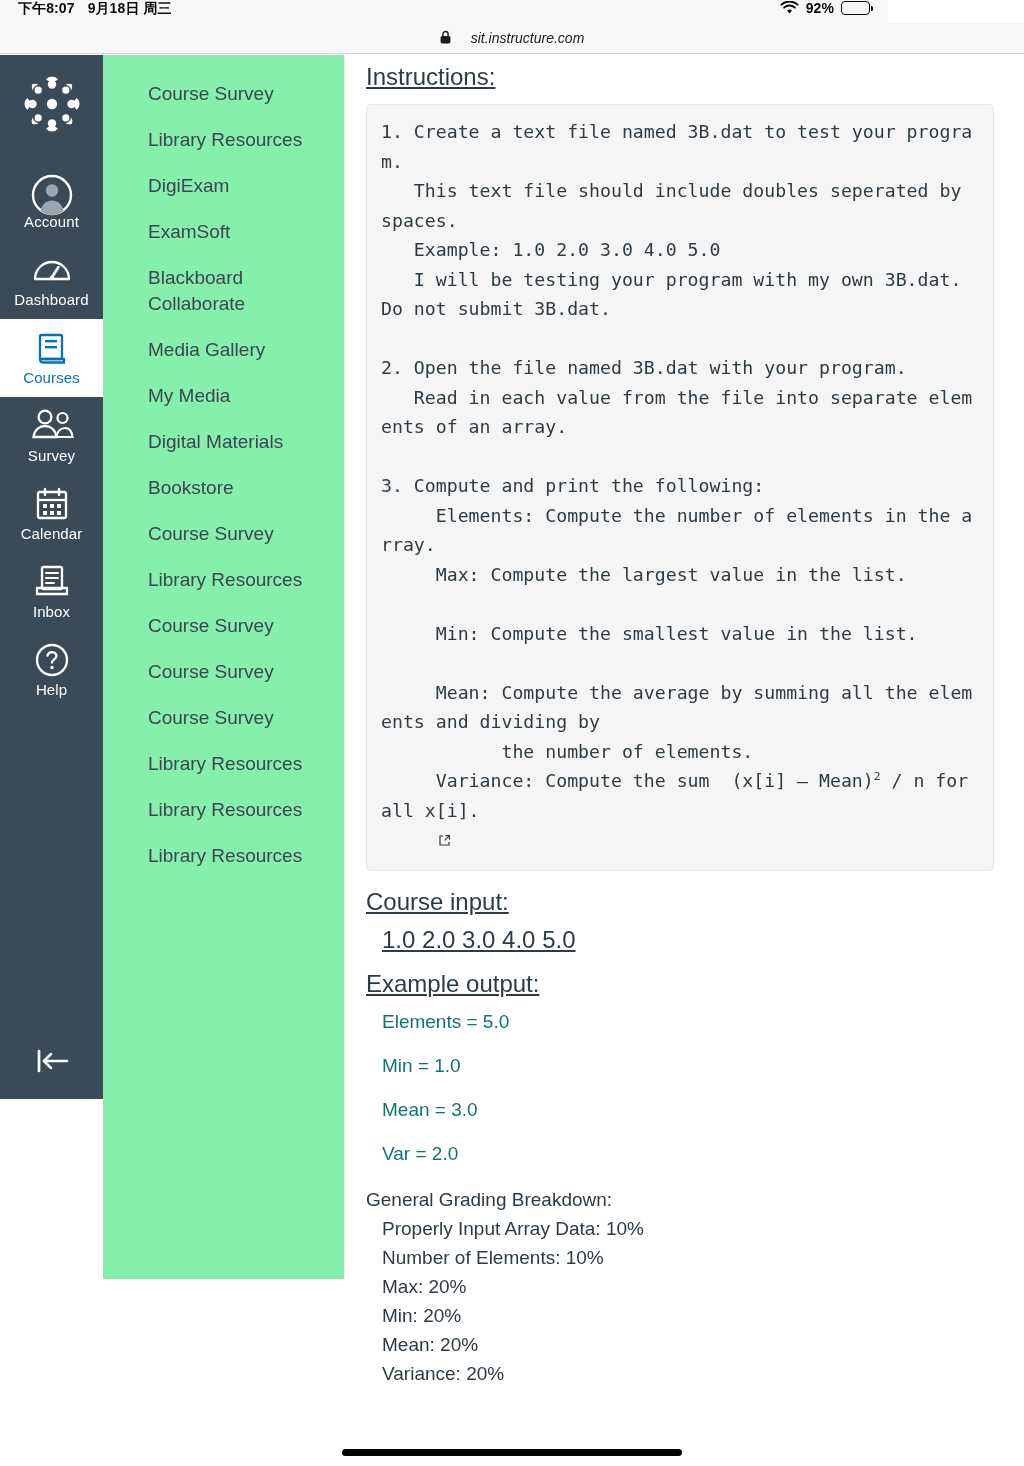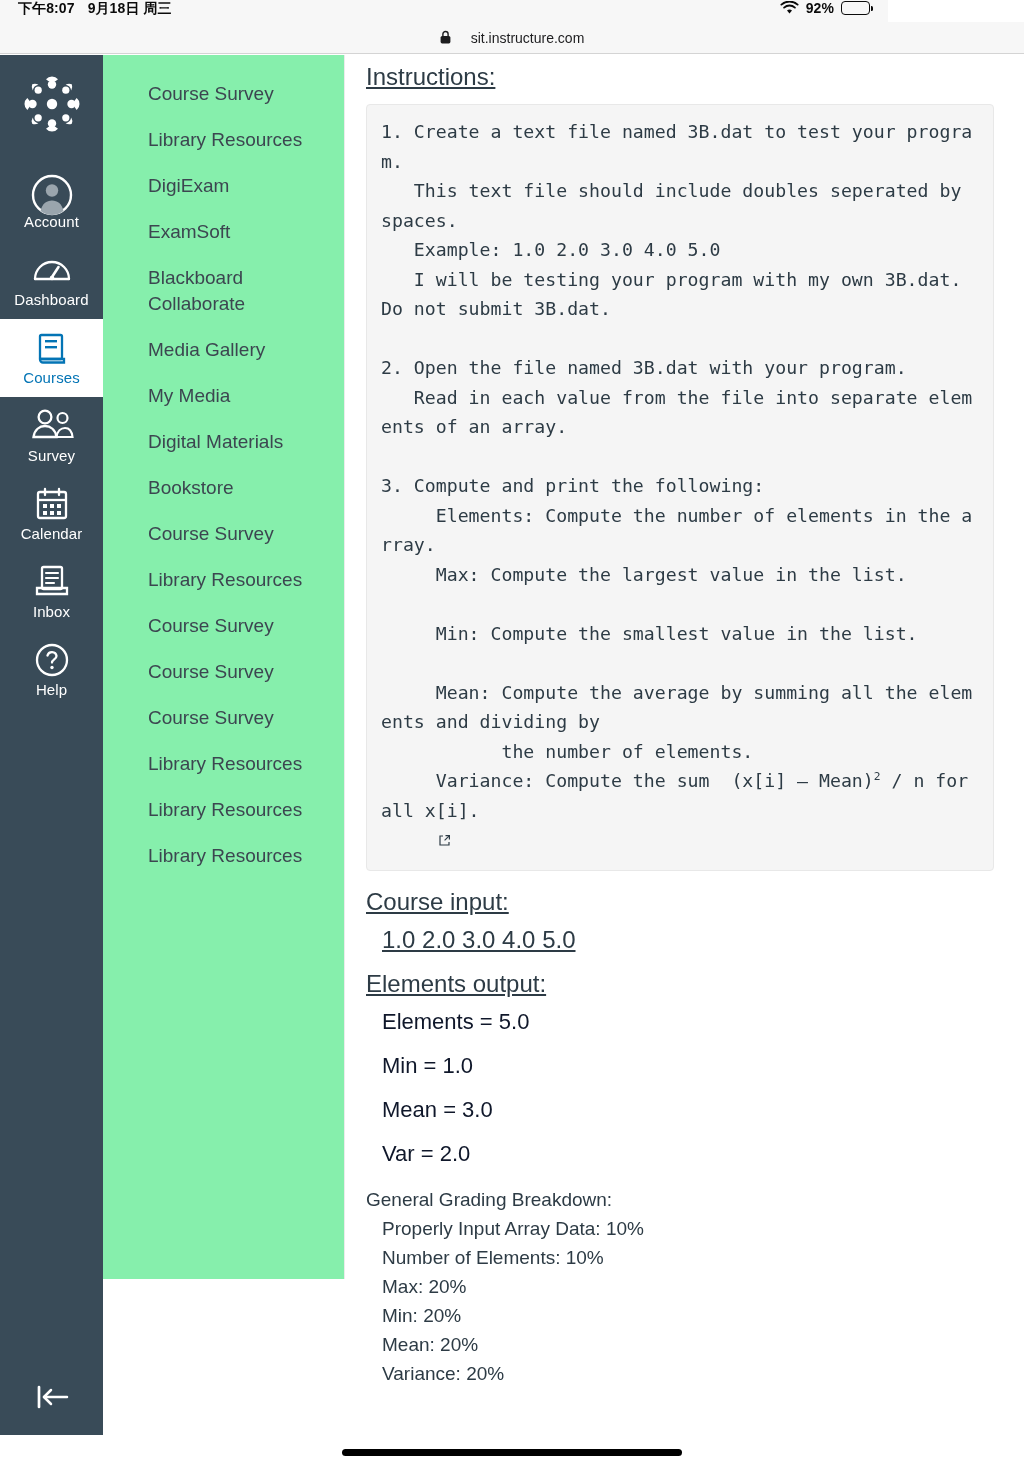--- a/index.html
+++ b/index.html
@@ -38,28 +38,28 @@
   .batt-fill { height: 100%; background: #0b0b0b; border-radius: 1.5px; }
 
   
   #url-bar {
     position: absolute; top: 22px; left: 0;
     width: 1024px; height: 32px;
     background: #f7f7f7;
     display: flex; align-items: center; justify-content: center;
     border-bottom: 1px solid #d4d4d4;
   }
-  #url-chip { display: flex; align-items: flex-start; gap: 20px; }
+  #url-chip { display: flex; align-items: flex-start; gap: 20px; font-style: italic; }
   #url-text { font-size: 14px; color: #1d1d1f; }
   .lock-ico { display: block; }
 
   
   #global-nav {
     position: absolute; top: 55px; left: 0;
-    width: 103px; height: 1380px;
+    width: 103px; height: 1044px;
     background: #394b58;
     display: flex; flex-direction: column; align-items: center;
   }
   .gn-logo { margin-top: 16px; margin-bottom: 22px; }
   .gn-item {
     width: 103px;
     display: flex; flex-direction: column; align-items: center;
     padding: 11px 0 10px 0;
     color: #ffffff;
     text-decoration: none;
@@ -136,21 +136,21 @@
   sup { font-size: .62em; vertical-align: super; line-height: 0; }
 
   .grade-line {
     font-size: 19px; line-height: 29px; color: #2d3b45;
     padding-left: 16px;
   }
   #grading-heading {
     font-size: 19px; line-height: 29px; color: #2d3b45; margin-top: 14px;
   }
   .out-line {
-    font-size: 22px; line-height: 26px; color: #0f172a;
+    font-size: 19px; line-height: 26px; color: #0f766e;
     padding-left: 16px; margin-bottom: 18px;
   }
 
   
   #home-indicator {
     position: absolute; left: 50%; transform: translateX(-50%);
     bottom: 10px;
     width: 340px; height: 7px;
     background: #000000; border-radius: 4px;
   }
@@ -358,21 +358,21 @@
      </span><span class="ext-ico"><svg width="13" height="13" viewBox="0 0 13 13">
             <path d="M5 2H2v9h9V8" fill="none" stroke="#2d3b45" stroke-width="1.2"></path>
             <path d="M7.5 1.6H11.4V5.5" fill="none" stroke="#2d3b45" stroke-width="1.2"></path>
             <path d="M11.2 1.8L6.6 6.4" stroke="#2d3b45" stroke-width="1.2"></path>
           </svg></span></pre>
   </div>
 
   <div class="para">Course input:</div>
   <div class="para indent tight">1.0 2.0 3.0 4.0 5.0</div>
 
-  <div class="para">Elements output:</div>
+  <div class="para">Example output:</div>
   <div class="out-line">Elements = 5.0</div>
   <div class="out-line">Min = 1.0</div>
   <div class="out-line">Mean = 3.0</div>
   <div class="out-line">Var = 2.0</div>
 
   <div id="grading-heading">General Grading Breakdown:</div>
   <div class="grade-line">Properly Input Array Data: 10%</div>
   <div class="grade-line">Number of Elements: 10%</div>
   <div class="grade-line">Max: 20%</div>
   <div class="grade-line">Min: 20%</div>

